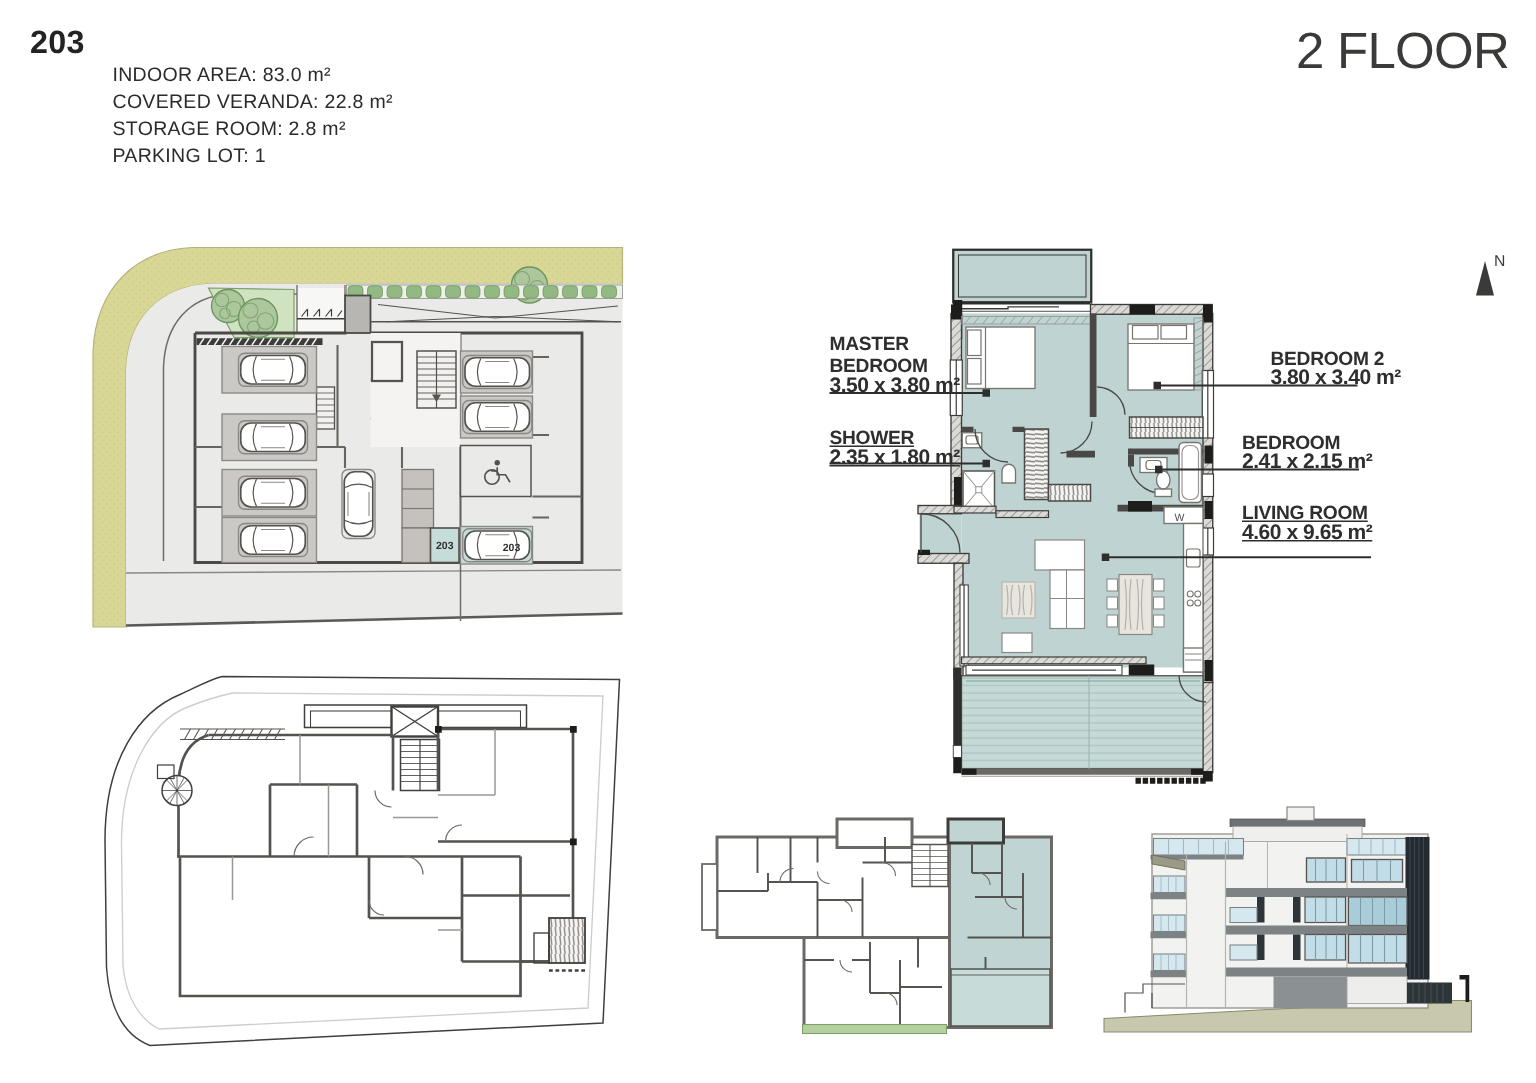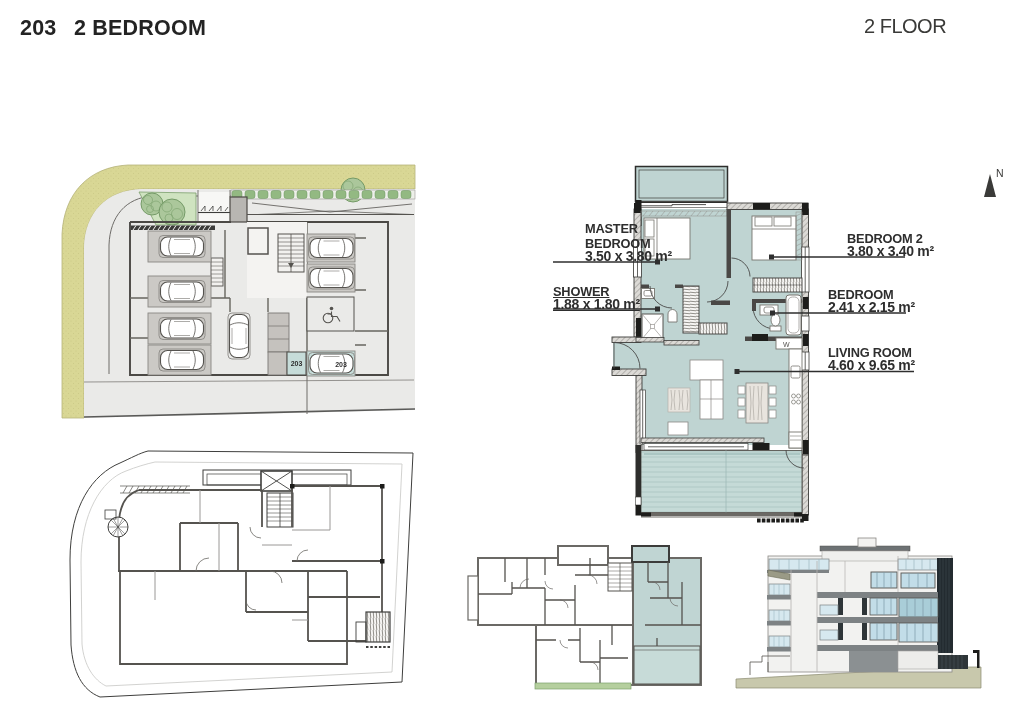--- a/index.html
+++ b/index.html
@@ -770,42 +770,47 @@
 </g>
 
 <g>
 <path d="M 984,197 L 990,174 L 996,197 Z" fill="#3a3a38"></path>
 <text x="996" y="177" font-size="10.5" fill="#3a3a38">N</text>
 </g>
 </svg>
 
 <div style="position:absolute;left:20px;top:16px;font-size:21.5px;font-weight:bold;letter-spacing:.2px;color:#232323;">203</div>
 
-<div style="position:absolute;left:74px;top:16px;font-size:21.5px;font-weight:bold;letter-spacing:.2px;color:#232323;">2 BEDROOM</div>
-
-
-<div style="position:absolute;left:864px;top:15px;font-size:20px;color:#3a3a38;letter-spacing:-.5px;">2 FLOOR</div>
-
-<div class="lbl" style="left:553px;top:221px;margin-left:32px;">
+
+<div style="position:absolute;left:75px;top:41px;font-size:13px;color:#2b2b2b;line-height:18px;letter-spacing:.2px;">
+INDOOR AREA: 83.0 m²<br>
+COVERED VERANDA: 22.8 m²<br>
+STORAGE ROOM: 2.8 m²<br>
+PARKING LOT: 1
+</div>
+
+<div style="position:absolute;left:864px;top:15px;font-size:34px;color:#3a3a38;letter-spacing:-.5px;">2 FLOOR</div>
+
+<div class="lbl" style="left:553px;top:221px;">
       <div class="t">MASTER<br>BEDROOM</div>
       <div class="d">3.50 x 3.80 m²</div>
     </div>
 
 <div class="lbl" style="left:553px;top:284px;text-decoration:underline;">
       <div class="t">SHOWER</div>
-      <div class="d">1.88 x 1.80 m²</div>
+      <div class="d">2.35 x 1.80 m²</div>
     </div>
 
 <div class="lbl" style="left:828px;top:231px;margin-left:19px;">
       <div class="t">BEDROOM 2</div>
       <div class="d">3.80 x 3.40 m²</div>
     </div>
 
 <div class="lbl" style="left:828px;top:287px;">
       <div class="t">BEDROOM</div>
       <div class="d">2.41 x 2.15 m²</div>
     </div>
 
-<div class="lbl" style="left:828px;top:345px;">
+<div class="lbl" style="left:828px;top:334px;text-decoration:underline;">
       <div class="t">LIVING ROOM</div>
       <div class="d">4.60 x 9.65 m²</div>
     </div>
 </div>
 
 </body></html>

